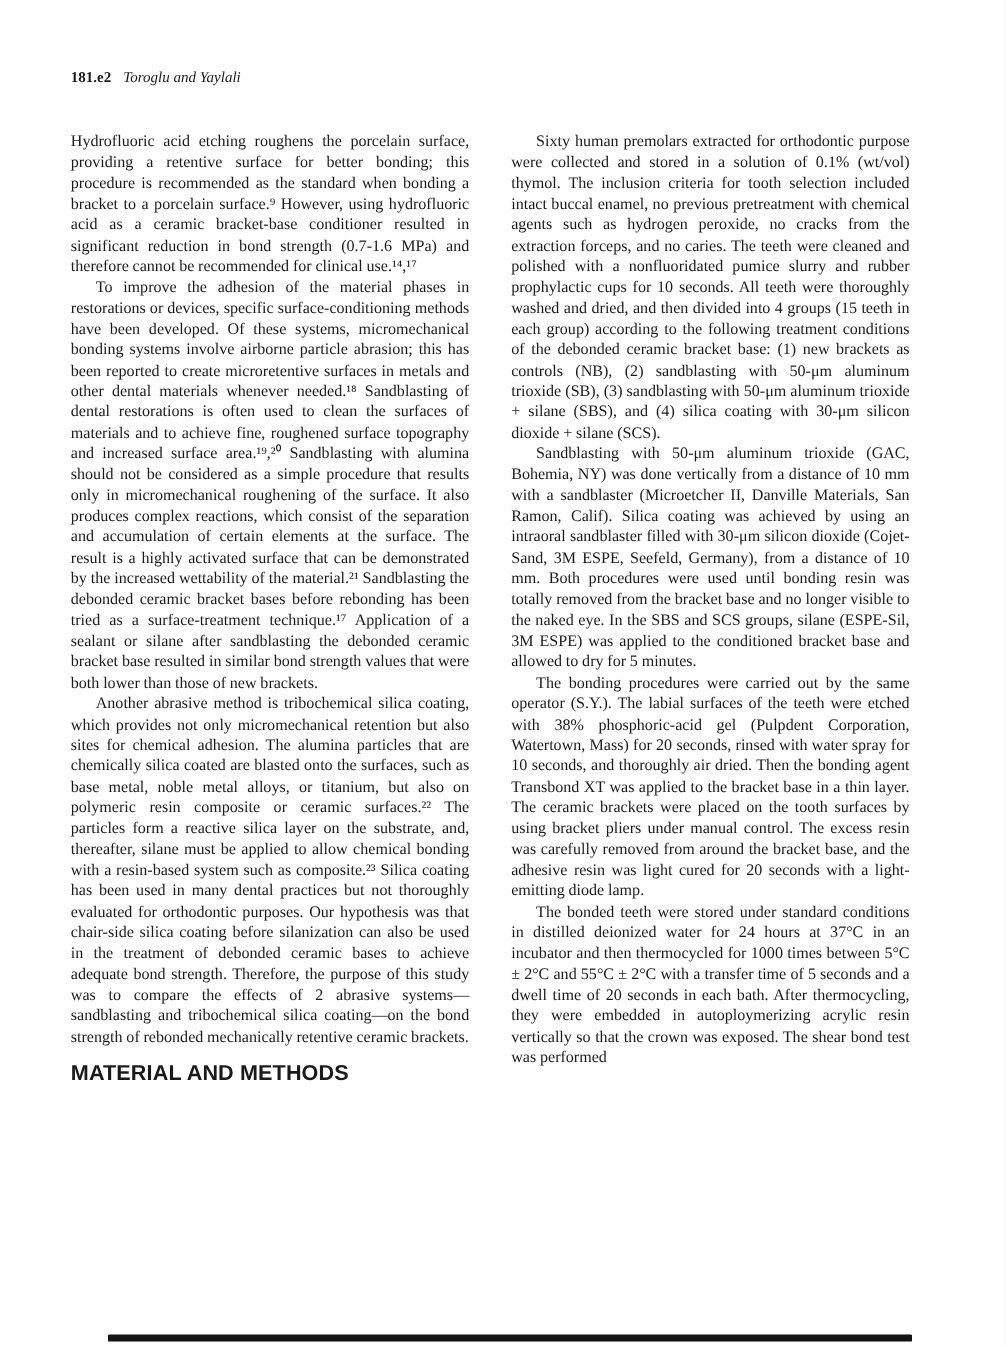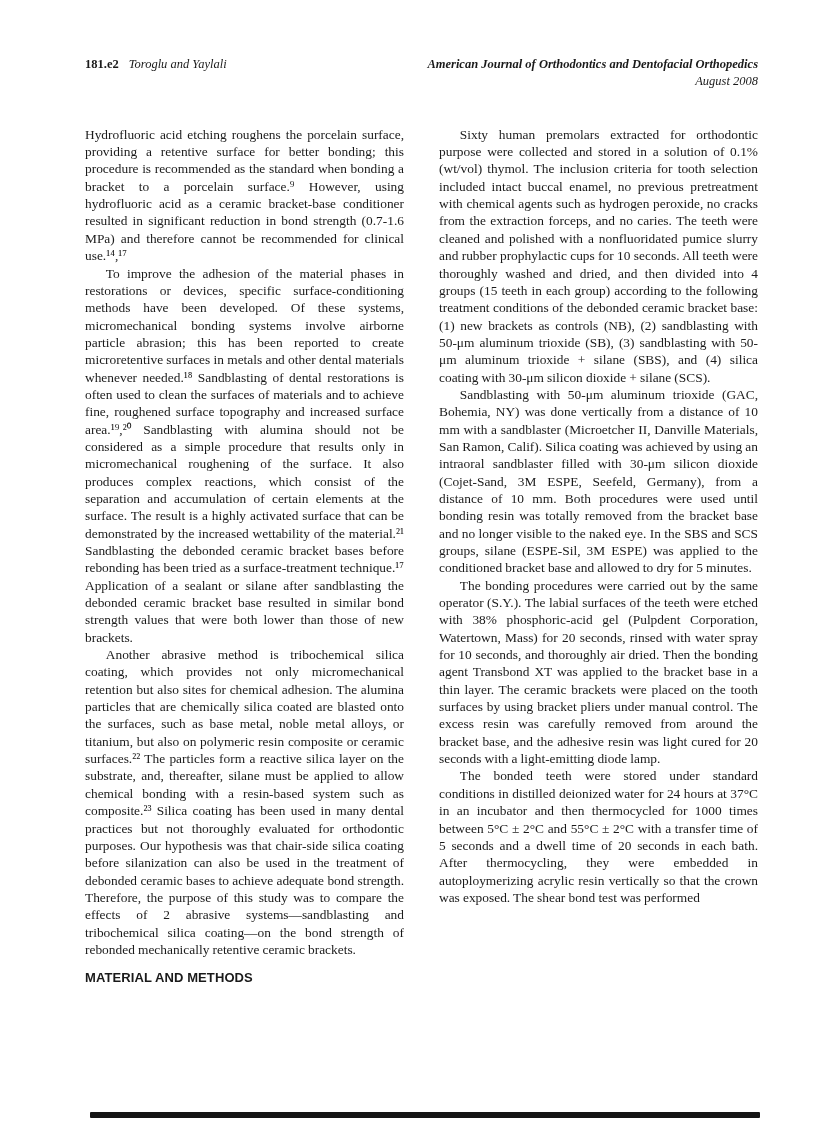--- a/index.html
+++ b/index.html
@@ -10,21 +10,21 @@
   .page {
     position: relative;
     width: 838px;
     height: 1122px;
     margin: 0 auto;
     background: #ffffff;
     font-family: "Liberation Serif", serif;
     color: #1a1a1a;
     overflow: hidden;
     box-sizing: border-box;
-    padding: 56px 80px 0 85px;
+    padding: 56px 80px 0 59px;
   }
   .page-header {
     display: flex;
     justify-content: space-between;
     align-items: flex-start;
     font-size: 12.5px;
     line-height: 1.35;
   }
   .header-left {
     white-space: nowrap;
@@ -63,21 +63,21 @@
     text-indent: 1.55em;
     hyphens: auto;
     -webkit-hyphens: auto;
     word-spacing: -0.2px;
   }
   .para.no-indent {
     text-indent: 0;
   }
   .section-heading {
     font-family: "Liberation Sans", sans-serif;
-    font-size: 13px;
+    font-size: 18px;
     font-weight: bold;
     letter-spacing: 0.1px;
     margin: 12px 0 7px 0;
   }
   .scan-edge {
     position: absolute;
     left: 90px;
     right: 78px;
     bottom: 4px;
     height: 6px;
@@ -86,24 +86,20 @@
   }
 </style>
 </head>
 <body>
 
 <div class="page">
 
   <header class="page-header">
     <div class="header-left">
       <span class="page-num">181.e2</span><span class="authors">Toroglu and Yaylali</span>
-    </div>
-    <div class="header-right">
-      <div class="journal">American Journal of Orthodontics and Dentofacial Orthopedics</div>
-      <div class="issue">August 2008</div>
     </div>
   </header>
 
   <main class="body-columns">
 
     <section class="column">
       <p class="para no-indent">Hydrofluoric acid etching roughens the porcelain surface, providing a retentive surface for better bonding; this procedure is recommended as the standard when bonding a bracket to a porcelain surface.⁹ However, using hydrofluoric acid as a ceramic bracket-base conditioner resulted in significant reduction in bond strength (0.7-1.6 MPa) and therefore cannot be recommended for clinical use.¹⁴,¹⁷</p>
       <p class="para">To improve the adhesion of the material phases in restorations or devices, specific surface-conditioning methods have been developed. Of these systems, micromechanical bonding systems involve airborne particle abrasion; this has been reported to create microretentive surfaces in metals and other dental materials whenever needed.¹⁸ Sandblasting of dental restorations is often used to clean the surfaces of materials and to achieve fine, roughened surface topography and increased surface area.¹⁹,²⁰ Sandblasting with alumina should not be considered as a simple procedure that results only in micromechanical roughening of the surface. It also produces complex reactions, which consist of the separation and accumulation of certain elements at the surface. The result is a highly activated surface that can be demonstrated by the increased wettability of the material.²¹ Sandblasting the debonded ceramic bracket bases before rebonding has been tried as a surface-treatment technique.¹⁷ Application of a sealant or silane after sandblasting the debonded ceramic bracket base resulted in similar bond strength values that were both lower than those of new brackets.</p>
       <p class="para">Another abrasive method is tribochemical silica coating, which provides not only micromechanical retention but also sites for chemical adhesion. The alumina particles that are chemically silica coated are blasted onto the surfaces, such as base metal, noble metal alloys, or titanium, but also on polymeric resin composite or ceramic surfaces.²² The particles form a reactive silica layer on the substrate, and, thereafter, silane must be applied to allow chemical bonding with a resin-based system such as composite.²³ Silica coating has been used in many dental practices but not thoroughly evaluated for orthodontic purposes. Our hypothesis was that chair-side silica coating before silanization can also be used in the treatment of debonded ceramic bases to achieve adequate bond strength. Therefore, the purpose of this study was to compare the effects of 2 abrasive systems—sandblasting and tribochemical silica coating—on the bond strength of rebonded mechanically retentive ceramic brackets.</p>
       <h2 class="section-heading">MATERIAL AND METHODS</h2>

